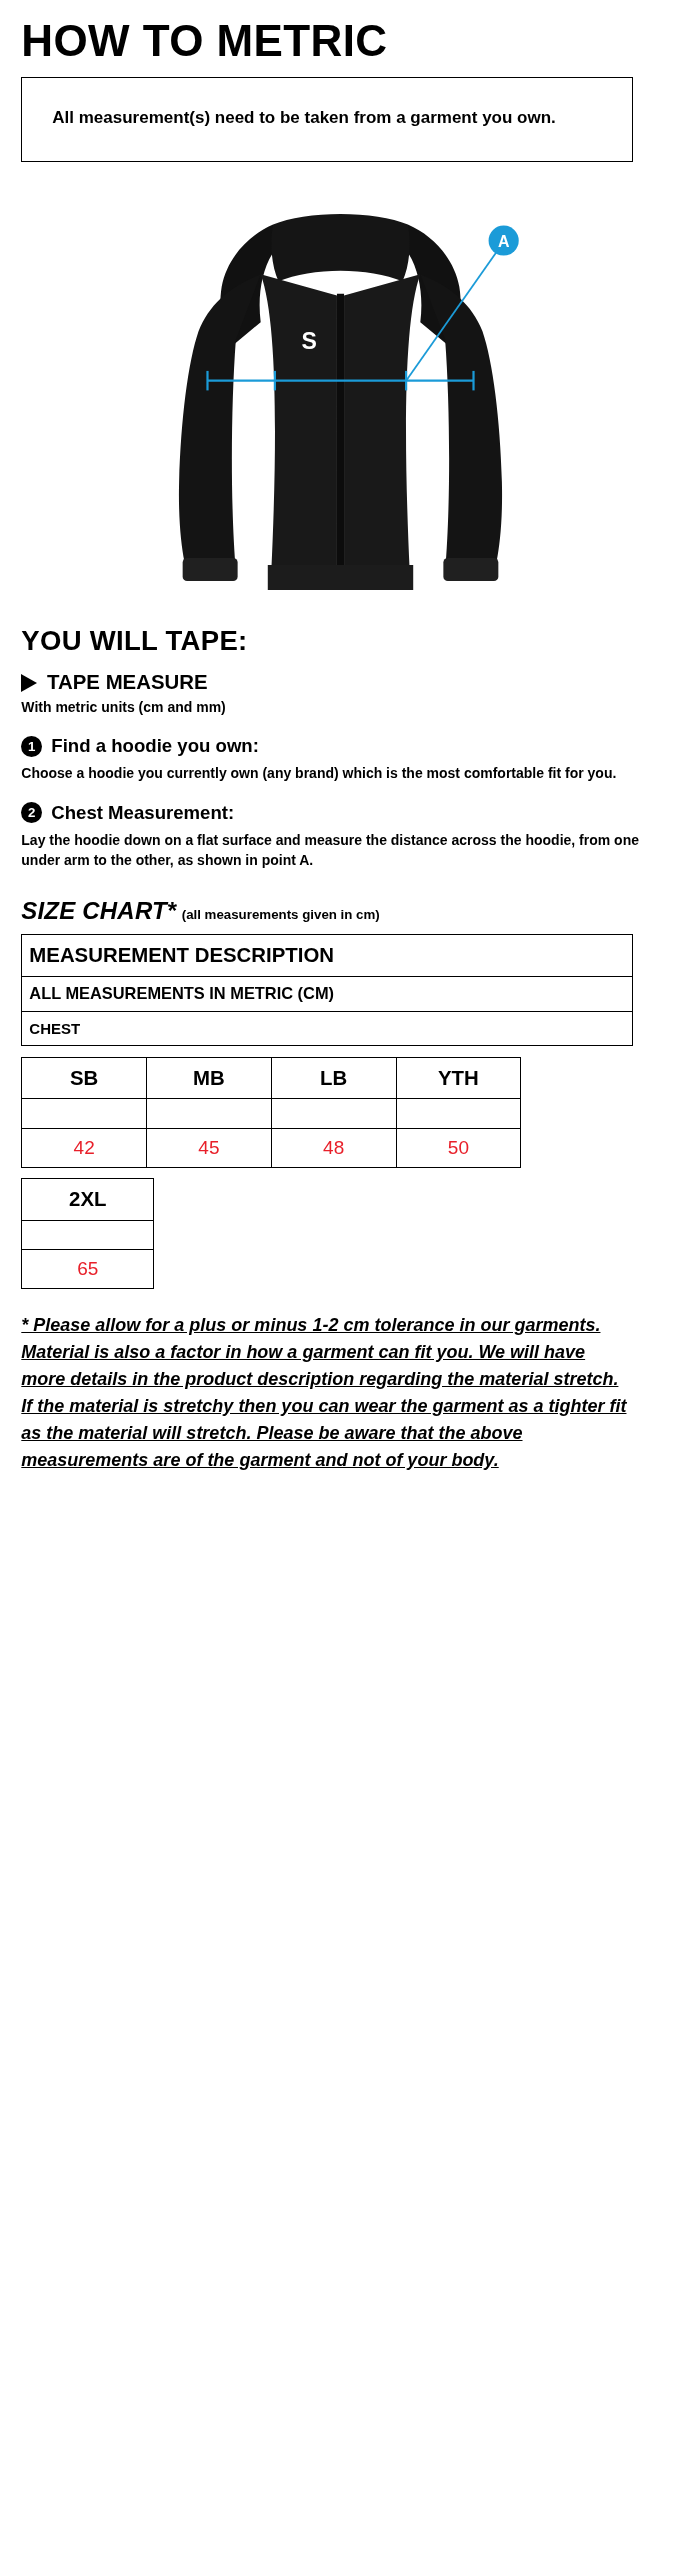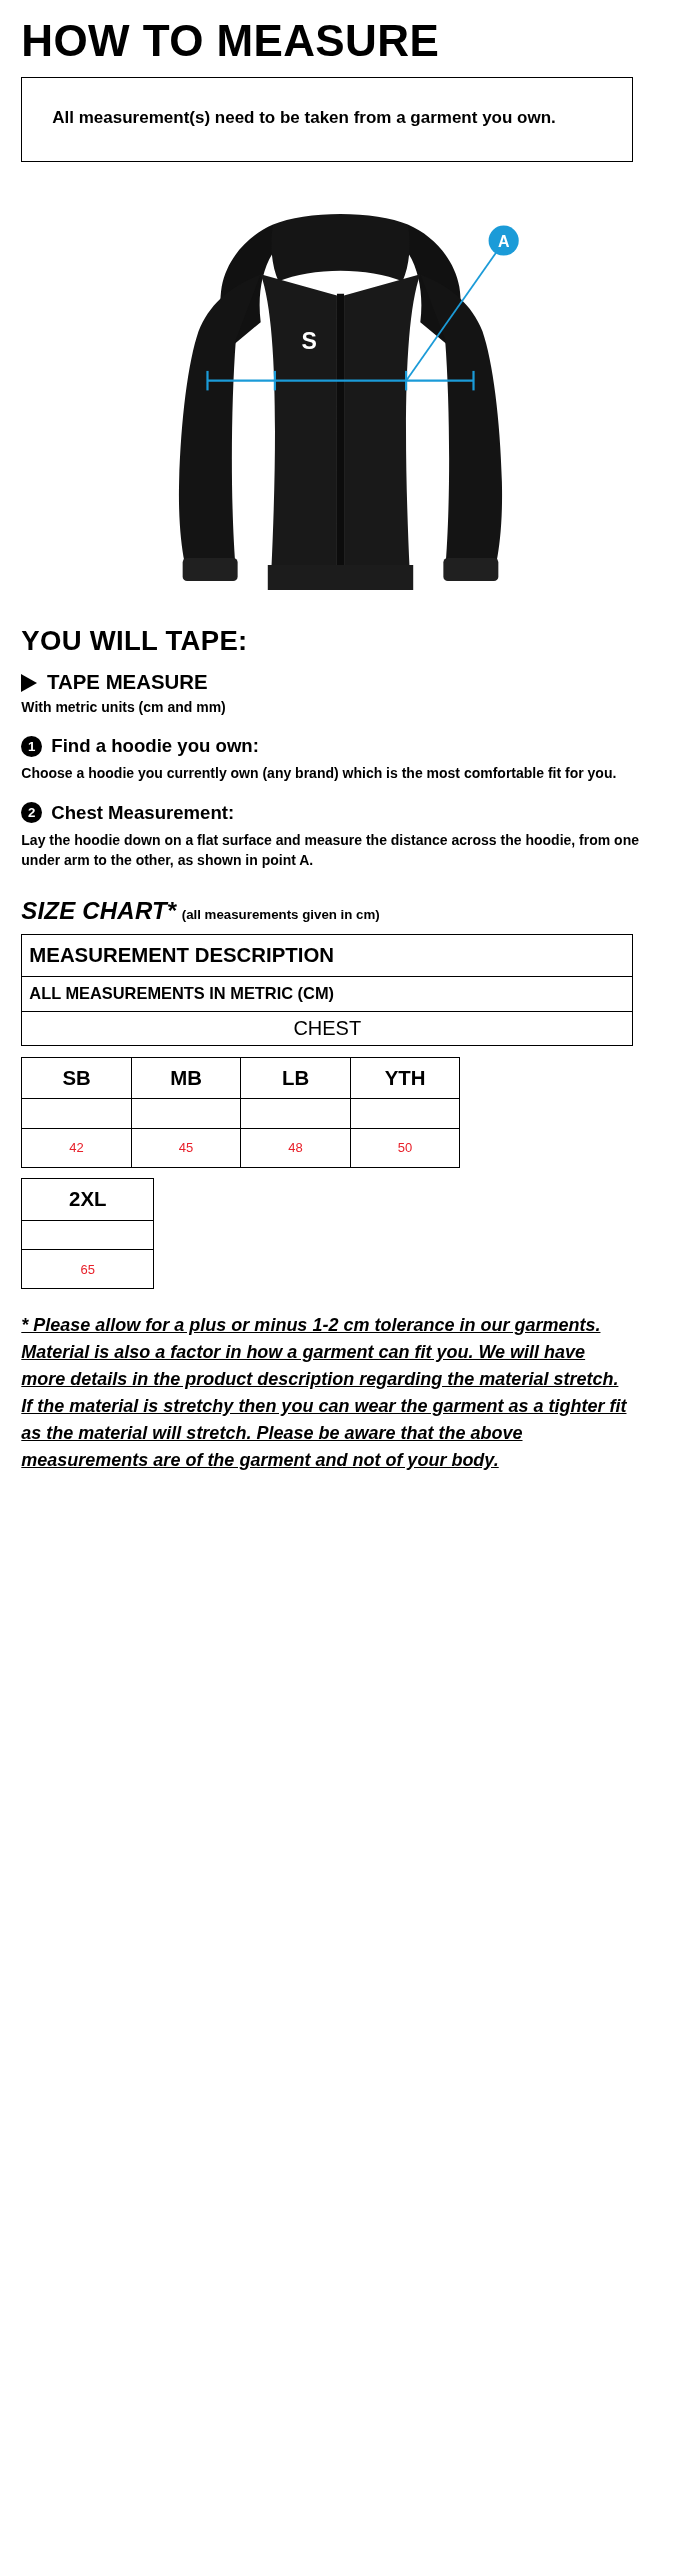--- a/index.html
+++ b/index.html
@@ -157,40 +157,39 @@
     font-size: 20.4px;
     font-weight: bold;
     height: 37px;
   }
   .desc-table td.metric {
     font-size: 16.4px;
     font-weight: bold;
     height: 30px;
   }
   .desc-table td.chest {
-    font-size: 20px;
-    font-weight: normal;
+    font-size: 15px;
+    font-weight: bold;
     height: 30px;
-    text-align: center;
-  }
-
-  .sizes-table { width: 439px; margin-top: 10.6px; }
+  }
+
+  .sizes-table { width: 500px; margin-top: 10.6px; }
   .sizes-table td {
     text-align: center;
   }
   .sizes-table td.label {
     font-size: 20.4px;
     font-weight: bold;
     height: 37px;
   }
   .sizes-table td.blank {
     height: 25px;
   }
   .sizes-table td.value {
-    font-size: 13px;
+    font-size: 19px;
     color: #e8202a;
     height: 34px;
   }
   .sizes-table.one-col { width: 133px; padding-left: 38px; }
 
   
   .footnote {
     margin: 23px 0 18px 1.8px;
     width: 612px;
     font-size: 18px;
@@ -198,21 +197,21 @@
     font-weight: bold;
     line-height: 1.5;
     text-decoration: underline;
   }
 </style>
 </head>
 <body>
 
 <div class="page">
 
-  <h1 class="title">HOW TO MEASURE</h1>
+  <h1 class="title">HOW TO METRIC</h1>
 
   <div class="note-box">
     <p>All measurement(s) need to be taken from a garment you own.</p>
   </div>
 
   <div class="illustration">
     <svg width="603" height="417" viewBox="0 0 680 470">
 
       <path d="M264 40 C236 52 212 78 206 110 C202 136 206 160 214 180 L250 150 C246 118 252 86 268 66 Z" fill="#111"></path>
       <path d="M416 40 C444 52 468 78 474 110 C478 136 474 160 466 180 L430 150 C434 118 428 86 412 66 Z" fill="#111"></path>

